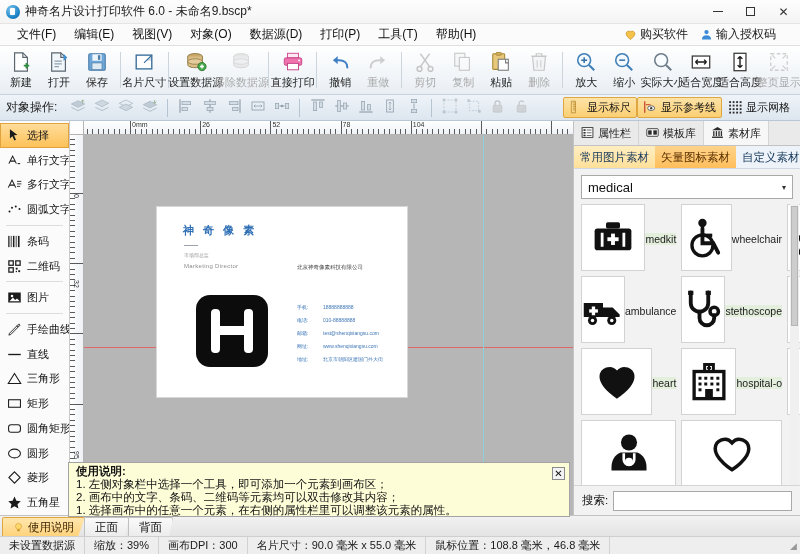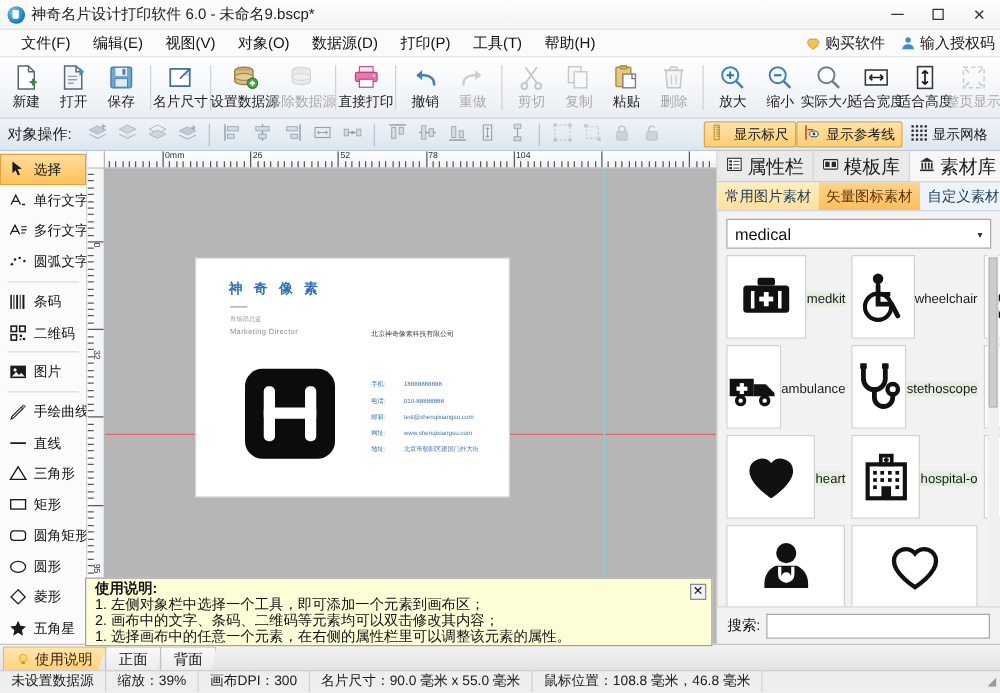--- a/index.html
+++ b/index.html
@@ -38,21 +38,21 @@
   .winbtn .mn { width: 10px; height: 1px; background: #333; }
 
   
   .menubar {
     height: 22px; background: #fbfbfb; display: flex; align-items: center;
     padding-left: 8px; border-bottom: 1px solid #e0e0e0; flex: none;
   }
   .menu-item {
     padding: 2px 9px; font-size: 12px; color: #111; white-space: nowrap; cursor: default;
   }
-  .menubar-right { margin-left: auto; display: flex; padding-right: 0; gap: 4px; }
+  .menubar-right { margin-left: auto; display: flex; padding-right: 20px; gap: 4px; }
   .buybtn, .licbtn {
     display: flex; align-items: center; gap: 3px; font-size: 12px; color: #1a1a1a;
     padding: 1px 4px; white-space: nowrap;
   }
   .heart-ic { width: 13px; height: 13px; position: relative; }
   .heart-ic svg { display:block; }
   .user-ic { width: 13px; height: 13px; }
 
   
   .toolbar {
@@ -146,21 +146,21 @@
   .contact-label { color: #2f6fb5; width: 26px; flex: none; }
   .contact-value { color: #3f77b6; }
 
   
   .rightpanel {
     width: 227px; background: #f2f2f2; border-left: 1px solid #c3c3c3; flex: none;
     display: flex; flex-direction: column; min-height: 0;
   }
   .rp-tabs { display: flex; height: 25px; background: #eaeaea; border-bottom: 1px solid #c3c3c3; flex:none; }
   .rp-tab {
-    display: flex; align-items: center; gap: 4px; padding: 0 7px; font-size: 15px; color: #1a1a1a;
+    display: flex; align-items: center; gap: 4px; padding: 0 7px; font-size: 11px; color: #1a1a1a;
     border-right: 1px solid #d5d5d5; white-space: nowrap;
   }
   .rp-tab.active { background: #f7f7f7; }
   .subtabs { display: flex; height: 23px; background: #eef3f9; align-items: stretch; border-bottom: 1px solid #cfd8e2; flex:none; }
   .subtab {
     display: flex; align-items: center; padding: 0 6px; font-size: 11.5px; color: #17395c; white-space: nowrap;
   }
   .subtab.sel1 { background: linear-gradient(#ffeec1,#ffe09a); }
   .subtab.sel2 { background: linear-gradient(#ffd38a,#ffbe5c); color:#5a3100; }
   .combo-wrap { padding: 6px 7px 5px; flex:none; }

